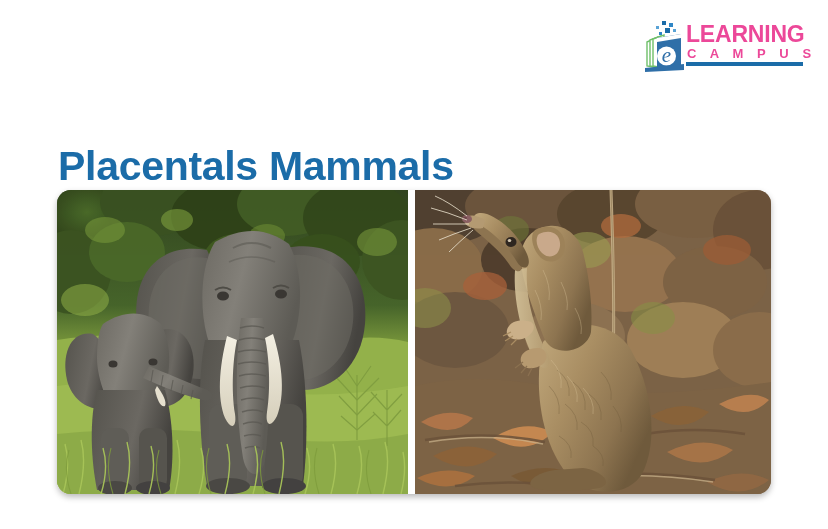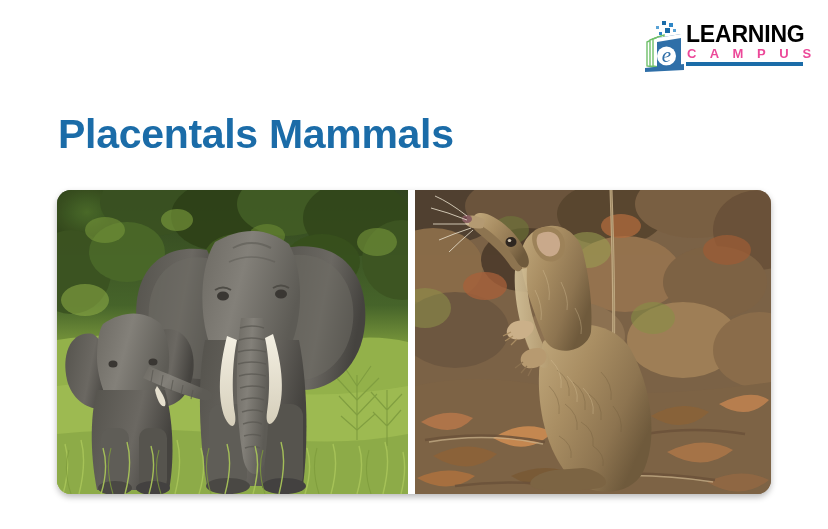--- a/index.html
+++ b/index.html
@@ -34,21 +34,21 @@
     position: absolute;
     left: 46px;
     top: 8px;
     width: 118px;
   }
   .logo-learning {
     font-family: "Liberation Sans", sans-serif;
     font-weight: bold;
     font-size: 23px;
     line-height: 24px;
-    color: #000000;
+    color: #ec4899;
     letter-spacing: -0.2px;
     white-space: nowrap;
   }
   .logo-campus {
     font-family: "Liberation Sans", sans-serif;
     font-weight: bold;
     font-size: 13px;
     line-height: 15px;
     color: #ec4899;
     letter-spacing: 5.1px;
@@ -59,21 +59,21 @@
     width: 117px;
     height: 4px;
     background: #1b6ca8;
     margin-top: 1px;
   }
 
   
   .page-title {
     position: absolute;
     left: 58px;
-    top: 84px;
+    top: 116px;
     font-family: "Liberation Sans", sans-serif;
     font-size: 41px;
     font-weight: bold;
     color: #1b6ca8;
     letter-spacing: -0.3px;
     white-space: nowrap;
   }
 
   
   .image-band {

